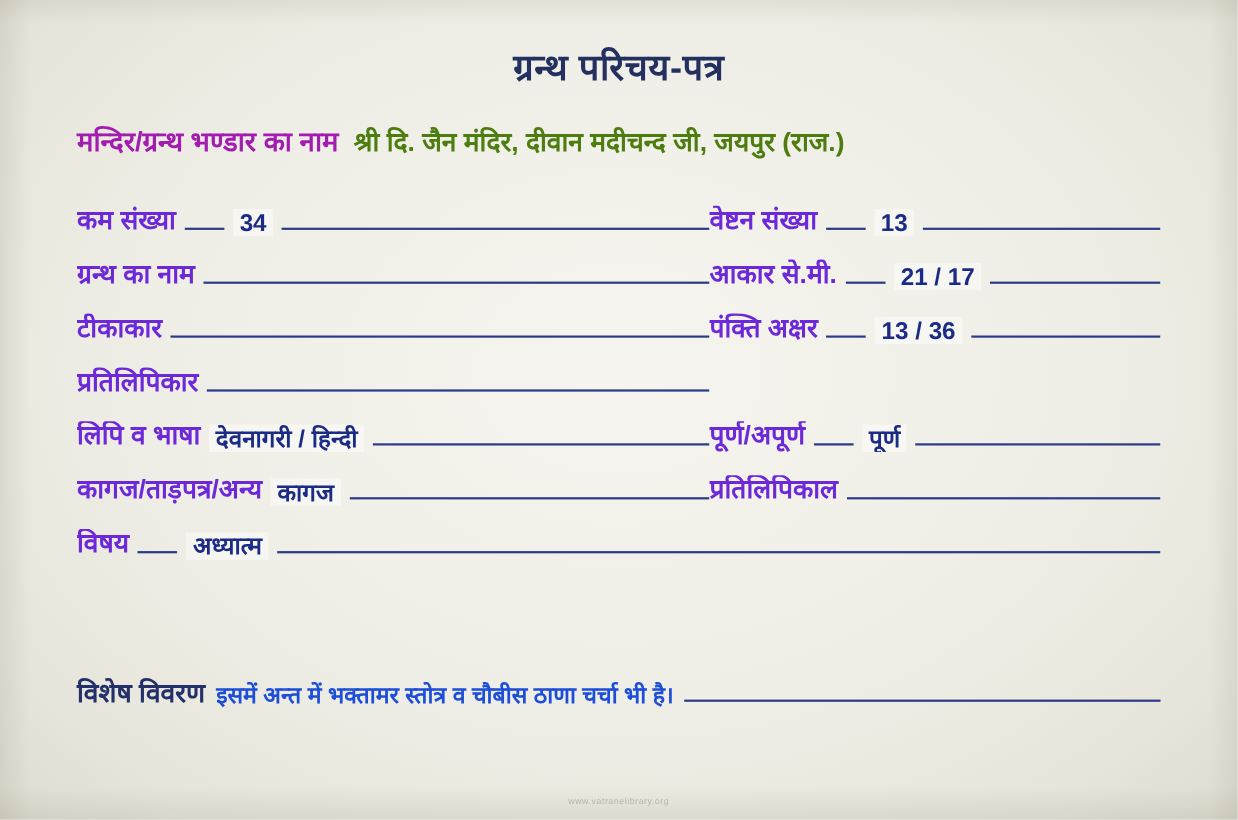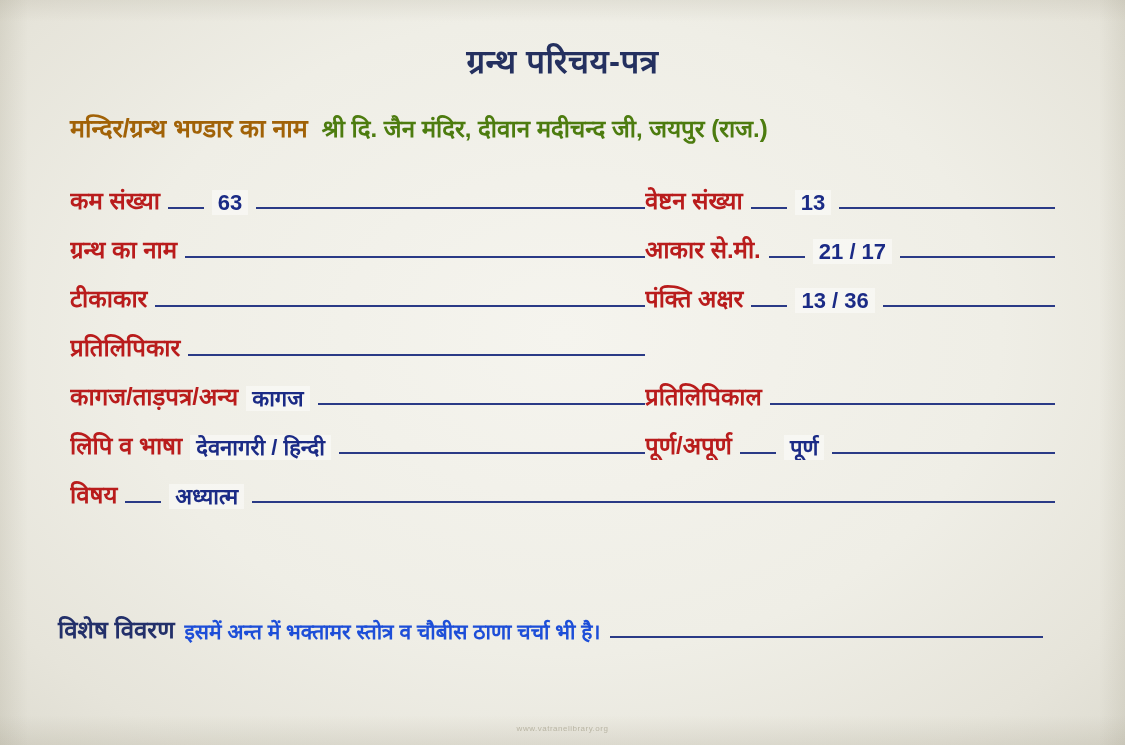--- a/index.html
+++ b/index.html
@@ -58,21 +58,21 @@
     position: absolute;
     top: 110px;
     left: 70px;
     right: 40px;
     display: flex;
     align-items: baseline;
     gap: 14px;
     font-size: 25px;
     font-weight: 700;
   }
-  .header-row .lbl { color: #a16207; white-space: nowrap; }
+  .header-row .lbl { color: #a21caf; white-space: nowrap; }
   .header-row .val {
     color: #4d7c0f;
     font-weight: 700;
     white-space: nowrap;
     font-size: 24px;
   }
 
   
   .rows {
     position: absolute;
@@ -90,21 +90,21 @@
     align-items: flex-end;
     gap: 8px;
     overflow: hidden;
   }
   .cell.left  { width: 575px; flex: 0 0 575px; }
   .cell.right { flex: 1 1 auto; }
   .cell .lbl {
     font-size: 24px;
     font-weight: 700;
     white-space: nowrap;
-    color: #b91c1c;
+    color: #6d28d9;
     line-height: 1.15;
   }
   .cell .val {
     font-size: 22px;
     font-weight: 700;
     white-space: nowrap;
     color: #1b2b86;
     padding: 0 6px;
     background: rgba(255,255,255,0.45);
     line-height: 1.15;
@@ -125,21 +125,21 @@
   .row.wide .cell.full {
     width: 100%;
     flex: 1 1 auto;
   }
   .row.status .cell.right .lbl { letter-spacing: 0.2px; }
 
   
   .desc-row {
     position: absolute;
     top: 612px;
-    left: 58px;
+    left: 70px;
     width: 985px;
     display: flex;
     align-items: flex-end;
     gap: 10px;
   }
   .desc-row .lbl {
     font-size: 24px;
     font-weight: 700;
     white-space: nowrap;
     color: #23306a;
@@ -181,21 +181,21 @@
     <span class="lbl">मन्दिर/ग्रन्थ भण्डार का नाम</span>
     <span class="val">श्री दि. जैन मंदिर, दीवान मदीचन्द जी, जयपुर (राज.)</span>
   </div>
 
   <div class="rows">
 
     <div class="row">
       <div class="cell left">
         <span class="lbl">कम संख्या</span>
         <span class="rule tiny"></span>
-        <span class="val">63</span>
+        <span class="val">34</span>
         <span class="rule"></span>
       </div>
       <div class="cell right">
         <span class="lbl">वेष्टन संख्या</span>
         <span class="rule tiny"></span>
         <span class="val">13</span>
         <span class="rule"></span>
       </div>
     </div>
 
@@ -222,46 +222,46 @@
         <span class="lbl">पंक्ति अक्षर</span>
         <span class="rule tiny"></span>
         <span class="val">13 / 36</span>
         <span class="rule"></span>
       </div>
     </div>
 
     <div class="row">
       <div class="cell left">
         <span class="lbl">प्रतिलिपिकार</span>
+        <span class="rule"></span>
+      </div>
+    </div>
+
+    <div class="row">
+      <div class="cell left">
+        <span class="lbl">लिपि व भाषा</span>
+        <span class="val">देवनागरी / हिन्दी</span>
+        <span class="rule"></span>
+      </div>
+      <div class="cell right">
+        <span class="lbl">पूर्ण/अपूर्ण</span>
+        <span class="rule tiny"></span>
+        <span class="val">पूर्ण</span>
         <span class="rule"></span>
       </div>
     </div>
 
     <div class="row">
       <div class="cell left">
         <span class="lbl">कागज/ताड़पत्र/अन्य</span>
         <span class="val">कागज</span>
         <span class="rule"></span>
       </div>
       <div class="cell right">
         <span class="lbl">प्रतिलिपिकाल</span>
-        <span class="rule"></span>
-      </div>
-    </div>
-
-    <div class="row">
-      <div class="cell left">
-        <span class="lbl">लिपि व भाषा</span>
-        <span class="val">देवनागरी / हिन्दी</span>
-        <span class="rule"></span>
-      </div>
-      <div class="cell right">
-        <span class="lbl">पूर्ण/अपूर्ण</span>
-        <span class="rule tiny"></span>
-        <span class="val">पूर्ण</span>
         <span class="rule"></span>
       </div>
     </div>
 
 
     <div class="row wide">
       <div class="cell full">
         <span class="lbl">विषय</span>
         <span class="rule tiny"></span>
         <span class="val">अध्यात्म</span>

